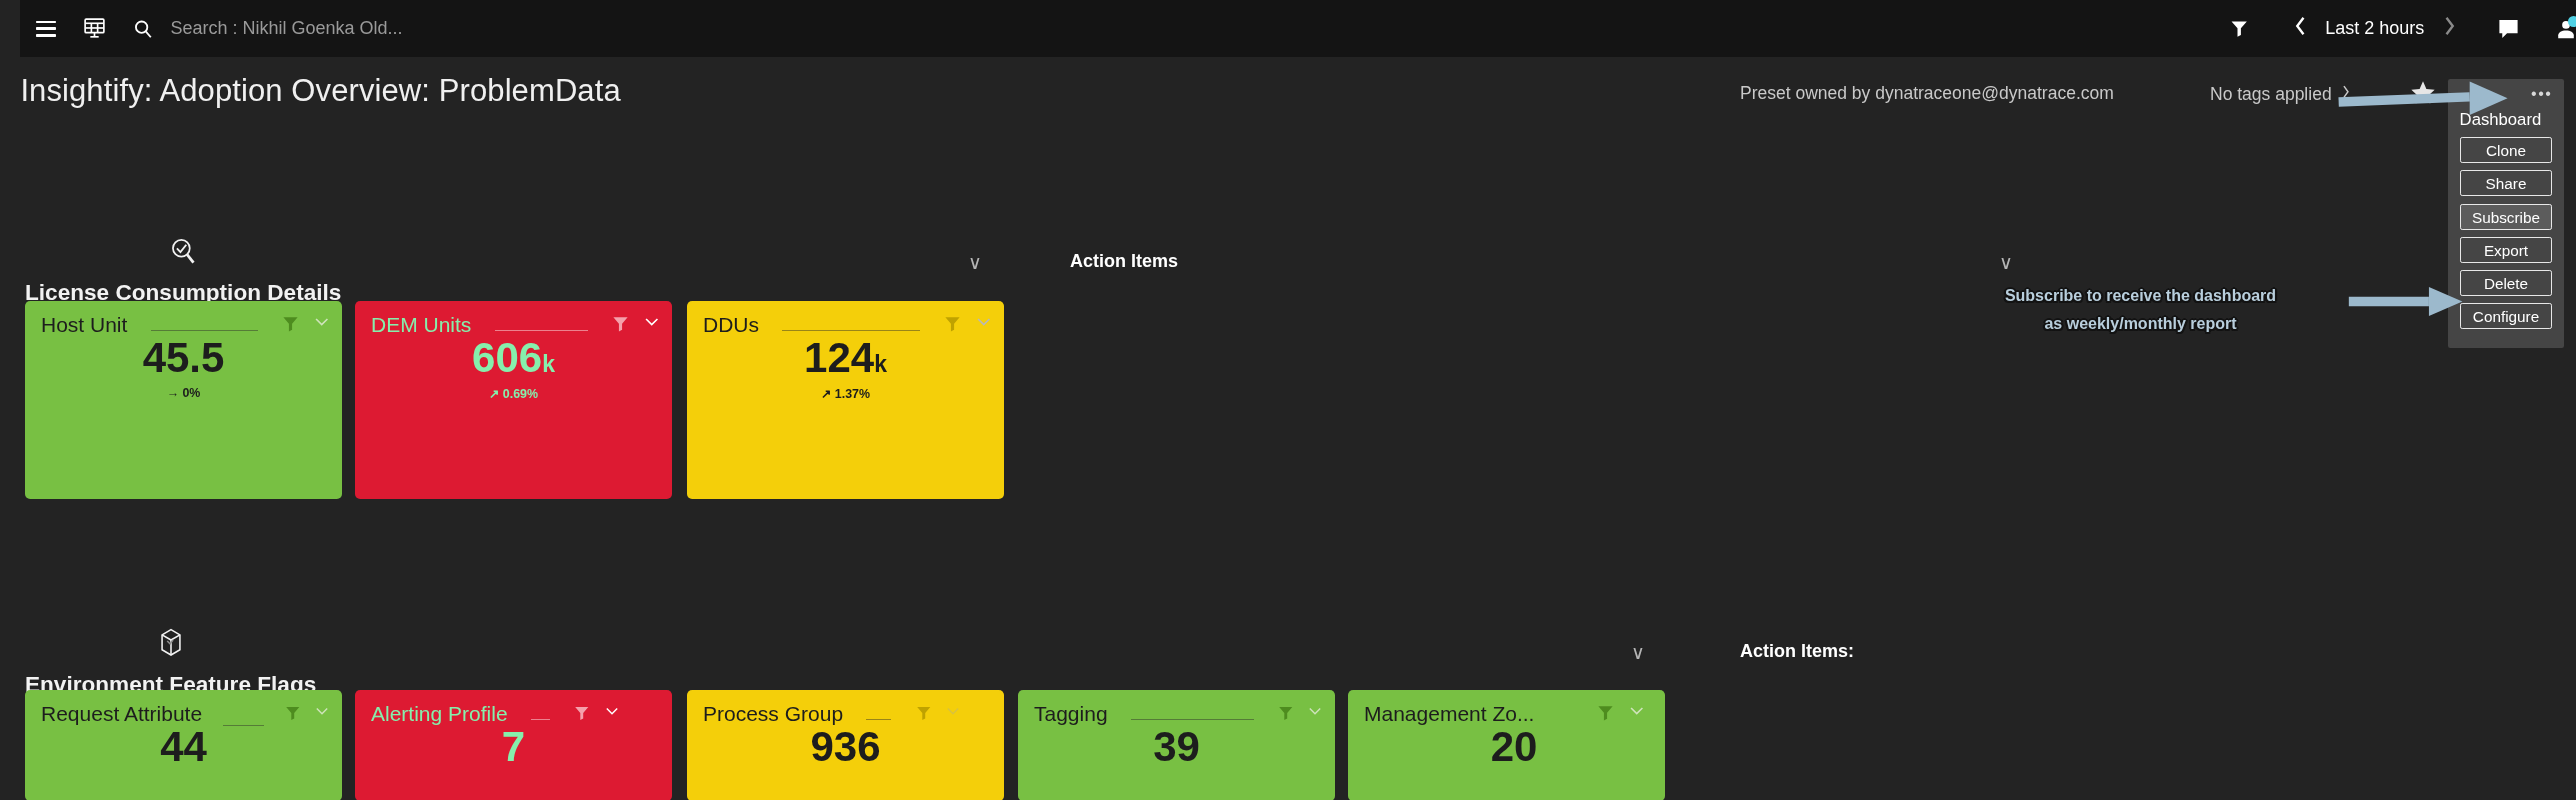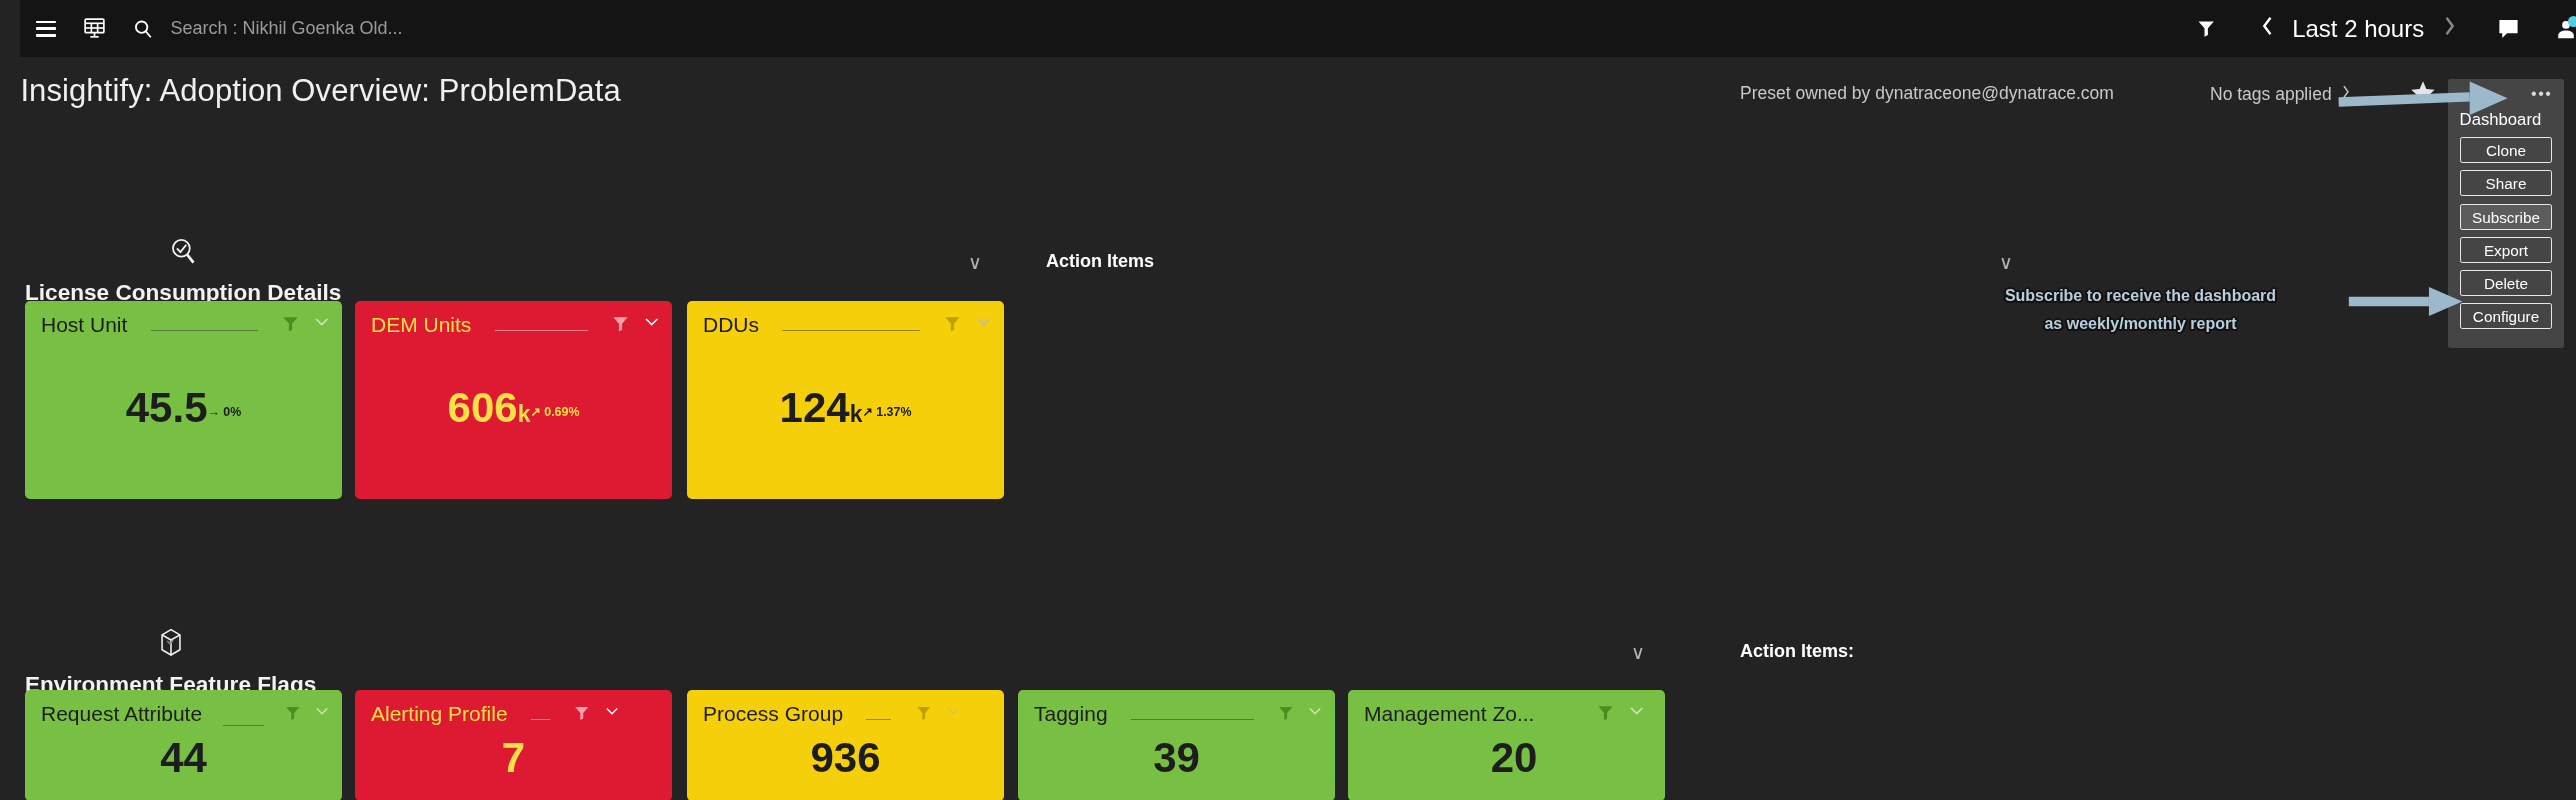--- a/index.html
+++ b/index.html
@@ -32,21 +32,21 @@
     margin-left: 16px;
     color: #9a9a9a; font-size: 18px;
     font-family: "Liberation Sans", sans-serif;
     white-space: nowrap;
   }
   .tb-right { margin-left: auto; display:flex; align-items:center; height:100%; }
   .tb-right > * { margin-right: 0; }
   .funnel-btn { margin-right: 38px; }
   .chev-left, .chev-right { font-size: 22px; color:#ffffff; padding: 0 4.4px; cursor:pointer; }
   .chev-right { color: #8a8a8a; }
-  .timerange { color:#ffffff; font-size: 24px; margin: 0 13px; white-space: nowrap; }
+  .timerange { color:#ffffff; font-size: 18px; margin: 0 13px; white-space: nowrap; }
   .chat-btn { margin-left: 35px; }
   .avatar-btn { margin-left: 35px; margin-right: 19px; position: relative; }
   .avatar-dot {
     position:absolute; top:-1.5px; right:-2.2px;
     width:11px;height:11px;border-radius:50%;
     background:#4fd0e3;
   }
 
   
   .page-header {
@@ -127,36 +127,35 @@
   }
   .tile-name { font-size: 21px; white-space:nowrap; }
   .tile-rule {
     flex: 1 1 auto; height: 0.7px; margin: 0 7.3px;
     opacity: .45; min-width: 14.6px;
     align-self: flex-end; margin-bottom: 5.8px;
   }
   .tile-icons { display:flex; align-items:center; gap: 13px; flex: 0 0 auto; }
   .tile-chev { font-size: 17.5px; }
   .tile-body {
-    display:flex; align-items:center;
-    justify-content:center;
+    display:flex; flex-direction:column; align-items:center;
   }
   .tile-value {
     font-size: 42px; font-weight: 700; line-height: 1;
     display:flex; align-items: baseline;
   }
   .tile-value .suffix { font-size: 23px; font-weight:700; }
   .tile-delta { font-size: 12.4px; font-weight:700; margin-top: 7.3px; white-space:nowrap; }
 
   
   .t-green  { background:#78c043; }
   .t-red    { background:#dd1a32; }
   .t-yellow { background:#f4cf0a; }
   .dark-text  { color:#1d1d1d; }
-  .light-text { color:#fde047; }
+  .light-text { color:#86efac; }
 
   
   .annot-layer {
     position:absolute; inset:0; z-index: 50; pointer-events:none;
   }
   .annot-text {
     position:absolute;
     color:#b8cedc; font-size: 16px; font-weight:700;
     text-align:center; line-height: 1.35;
     text-shadow:
@@ -273,21 +272,21 @@
     <svg width="28" height="28" viewBox="0 0 24 24" fill="none" stroke="#f2f2f2" stroke-width="1.5">
       <circle cx="10.6" cy="9.6" r="7.2"></circle>
       <path d="M6.8 9.8l3 3.2 5-6.4" stroke-width="1.6"></path>
       <line x1="15.6" y1="15.2" x2="21" y2="22" stroke-width="2.4"></line>
     </svg>
   </span>
   <span class="section-title">License Consumption Details</span>
 </div>
 <div class="section-collapse" style="left:968px; top:251px;">∨</div>
 
-<div class="action-items-label" style="left:1046px; top:251px;">Action Items</div>
+<div class="action-items-label" style="left:1070px; top:251px;">Action Items</div>
 <div class="section-collapse" style="left:1999px; top:251px;">∨</div>
 
 <div class="tile t-green" style="left:25px; top:301px; width:317px; height:198px;">
   <div class="tile-head">
     <span class="tile-name dark-text">Host Unit</span>
     <span class="tile-rule" style="background:#2a2a2a;"></span>
     <span class="tile-icons">
       <span>
         <svg width="19" height="19" viewBox="0 0 24 24" fill="#4e8c1f">
             <path d="M3 4h18l-7 8.2V20l-4 2v-9.8z"></path>

